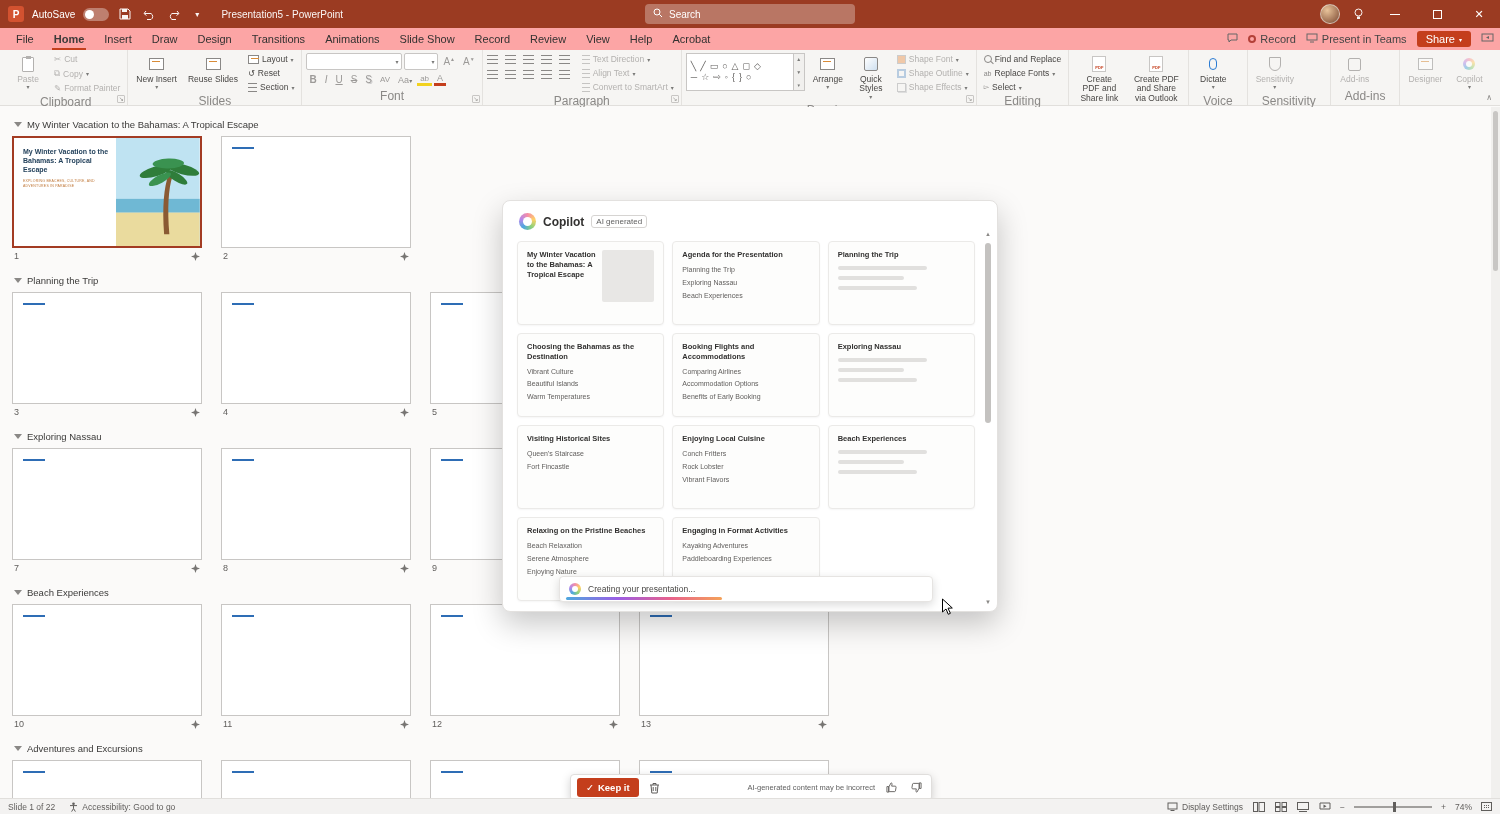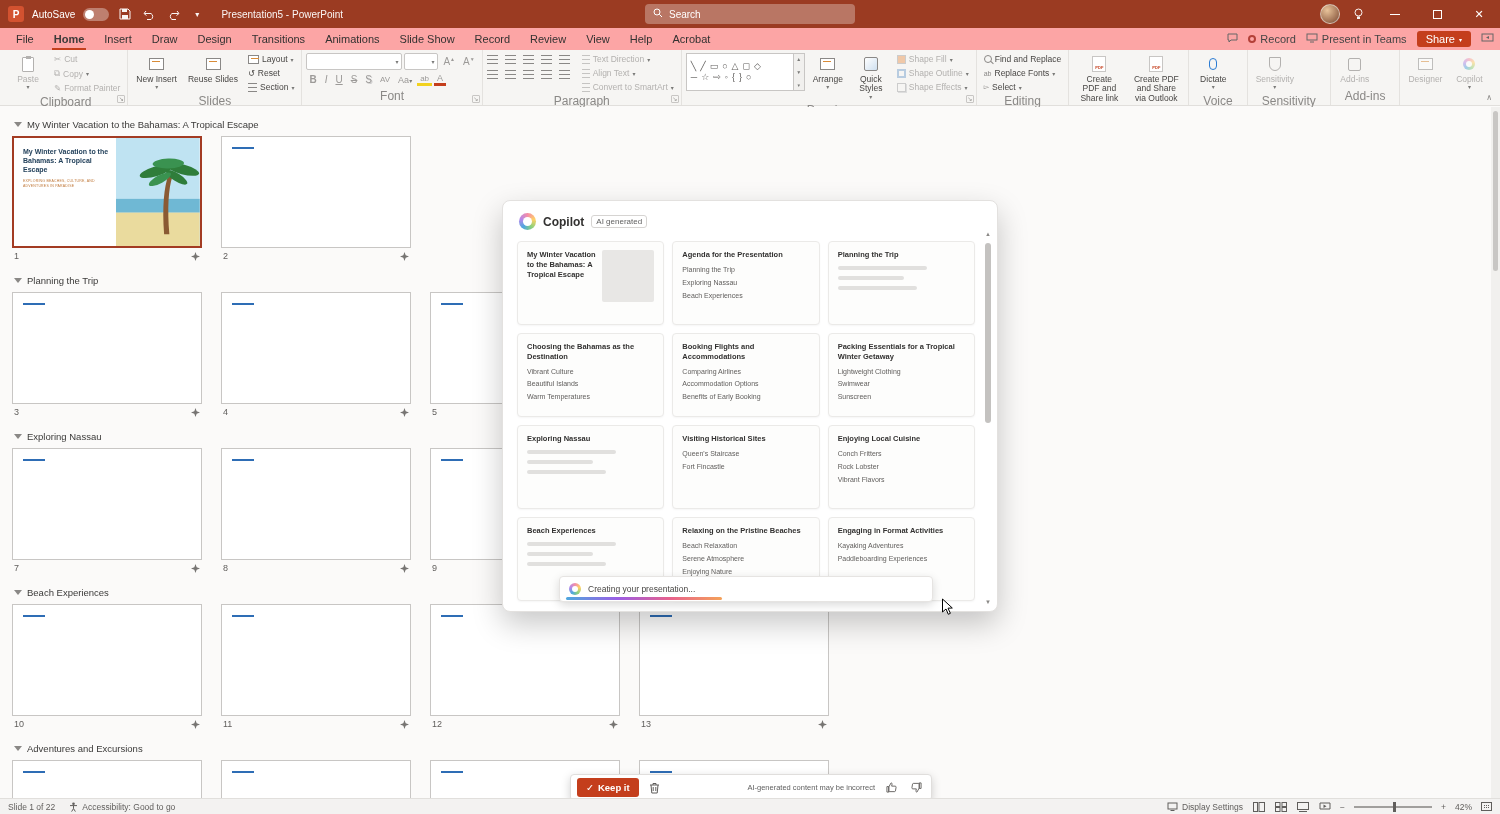--- a/index.html
+++ b/index.html
@@ -406,21 +406,21 @@
           <span class="bic">
               <span style="width:14px;height:14px;border:1px solid #8a8886;border-radius:2px;background:linear-gradient(135deg,#fff,#cfe0f0)"></span>
             </span>
           <span>Quick</span>
             <span>Styles</span>
             <span class="caret">▾</span>
         </div>
         <div class="smcol">
           <span class="smbtn dis">
               <span style="width:9px;height:9px;background:#f0c8a8;border:1px solid #ccc"></span>
-              <span>Shape Fill</span>
+              <span>Shape Font</span>
               <span class="caret">▾</span>
             </span>
           <span class="smbtn dis">
               <span style="width:9px;height:9px;border:2px solid #b8cce0"></span>
               <span>Shape Outline</span>
               <span class="caret">▾</span>
             </span>
           <span class="smbtn dis">
               <span style="width:9px;height:9px;border:1px solid #ccc;box-shadow:1px 1px 0 #ddd"></span>
               <span>Shape Effects</span>
@@ -782,28 +782,20 @@
             <div class="card-bullet">Beautiful Islands</div>
             <div class="card-bullet">Warm Temperatures</div>
           </div>
         </div>
         <div class="card">
           <div class="card-title">Booking Flights and Accommodations</div>
           <div class="card-bullets">
             <div class="card-bullet">Comparing Airlines</div>
             <div class="card-bullet">Accommodation Options</div>
             <div class="card-bullet">Benefits of Early Booking</div>
-          </div>
-        </div>
-        <div class="card">
-          <div class="card-title">Packing Essentials for a Tropical Winter Getaway</div>
-          <div class="card-bullets">
-            <div class="card-bullet">Lightweight Clothing</div>
-            <div class="card-bullet">Swimwear</div>
-            <div class="card-bullet">Sunscreen</div>
           </div>
         </div>
         <div class="card">
           <div class="card-title">Exploring Nassau</div>
           <div class="skel" style="width: 70%;"></div>
           <div class="skel" style="width: 52%;"></div>
           <div class="skel" style="width: 62%;"></div>
         </div>
         <div class="card">
           <div class="card-title">Visiting Historical Sites</div>
@@ -920,21 +912,21 @@
         <svg width="12" height="10" viewBox="0 0 12 10">
             <path d="M1 1h10v6H1z" fill="none" stroke="#605e5c"></path>
             <path d="M4.5 2.5l3 1.8-3 1.8z" fill="#605e5c"></path>
           </svg>
       </span>
       <span>−</span>
       <span class="zoom-track">
           <span class="zoom-knob"></span>
         </span>
       <span>+</span>
-      <span>42%</span>
+      <span>74%</span>
       <span class="fitbox"></span>
     </div>
   </div>
 
   <div class="cursor">
     <svg width="14" height="18" viewBox="0 0 14 18">
         <path d="M1.5 1 L1.5 14 L5 11 L7.3 16.3 L9.4 15.3 L7 10.2 L11.3 10 Z" fill="#fff" stroke="#000"></path>
       </svg>
   </div>
 

